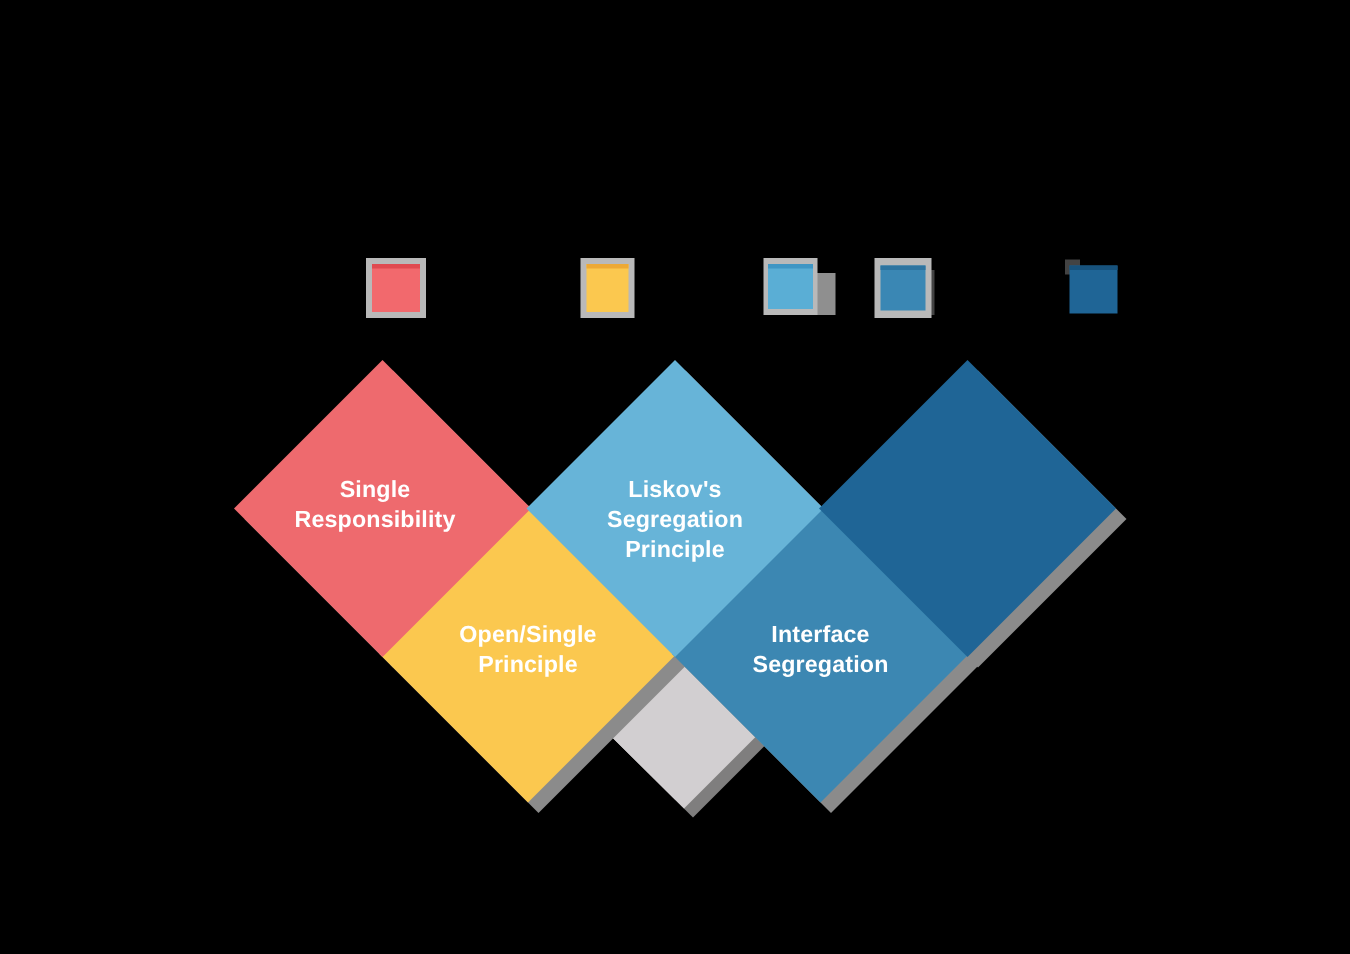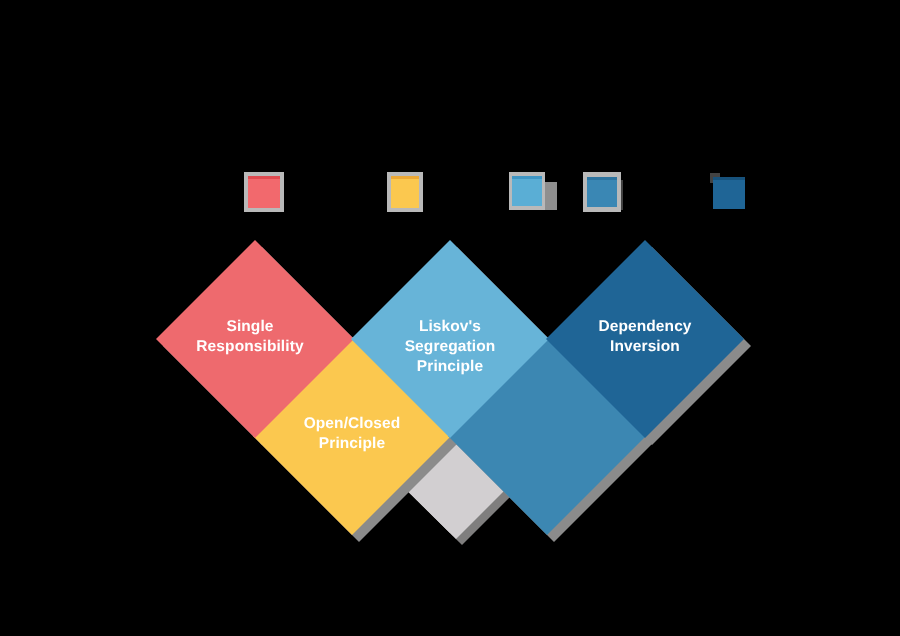--- a/index.html
+++ b/index.html
@@ -138,25 +138,25 @@
       <polygon points="547,337 646,436 547,535 448,436" fill="#3c87b2"></polygon>
 
       <polygon points="255,240 354,339 255,438 156,339" fill="#ee6a6e"></polygon>
       <polygon points="450,240 549,339 450,438 351,339" fill="#67b4d8"></polygon>
       <polygon points="645,240 744,339 645,438 546,339" fill="#1f6596"></polygon>
     </svg>
 
     <div class="dia-label" style="left:250px; top:337px;">Single
 Responsibility</div>
 
-    <div class="dia-label" style="left:352px; top:434px;">Open/Closed
+    <div class="dia-label" style="left:352px; top:434px;">Open/Single
 Principle</div>
 
     <div class="dia-label" style="left:450px; top:347px;">Liskov's
 Segregation
 Principle</div>
 
+    <div class="dia-label" style="left:547px; top:434px;">Interface
+Segregation</div>
 
-    <div class="dia-label" style="left:645px; top:337px;">Dependency
-Inversion</div>
   </div>
 
 </div>
 
 </body></html>

